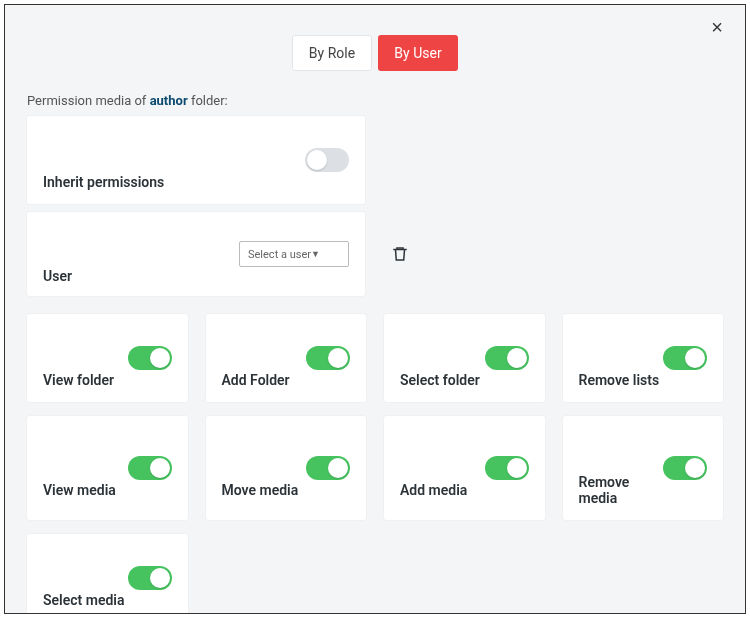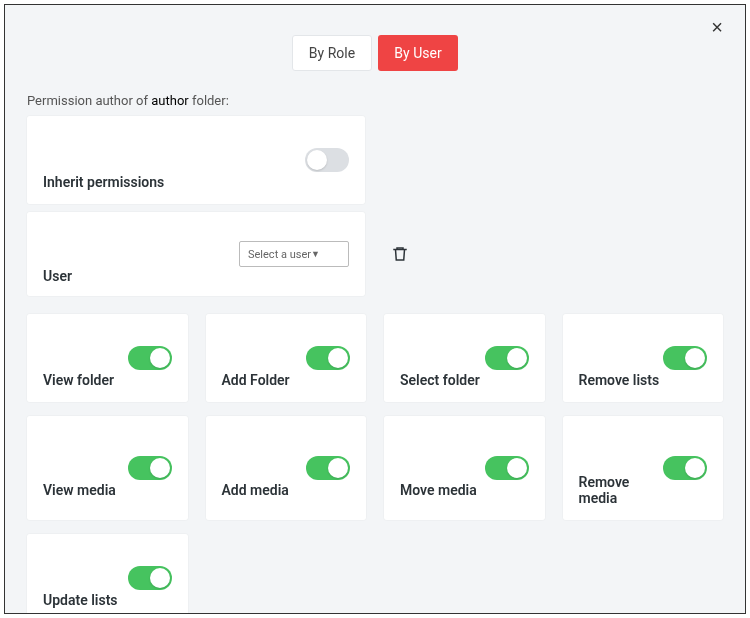--- a/index.html
+++ b/index.html
@@ -71,22 +71,22 @@
     background: #ef4444;
     color: #fff;
   }
 
   .intro {
     font-size: 13px;
     color: #555;
     margin-bottom: 8px;
   }
   .intro .folder-link {
-    color: #000000;
-    font-weight: 400;
+    color: #0c4a6e;
+    font-weight: 700;
     cursor: pointer;
   }
 
   .card {
     background: #fff;
     border-radius: 3px;
     padding: 14px 16px;
     display: flex;
     align-items: center;
     justify-content: space-between;
@@ -209,21 +209,21 @@
   <div class="scroll-inner">
 
     <button class="close-btn">×</button>
 
     <div class="tab-row">
       <div class="tab inactive">By Role</div>
       <div class="tab active">By User</div>
     </div>
 
     <div class="intro">
-      <span>Permission author of </span><span class="folder-link">author</span><span> folder:</span>
+      <span>Permission media of </span><span class="folder-link">author</span><span> folder:</span>
     </div>
 
     <div class="card inherit-card">
       <span class="label">Inherit permissions</span>
       <span class="toggle off">
         <span class="knob"></span>
       </span>
     </div>
 
     <div class="user-row">
@@ -269,39 +269,39 @@
             <span class="knob"></span>
           </span>
         </div>
         <div class="card perm-card">
           <span class="label">View media</span>
           <span class="toggle on">
             <span class="knob"></span>
           </span>
         </div>
         <div class="card perm-card">
+          <span class="label">Move media</span>
+          <span class="toggle on">
+            <span class="knob"></span>
+          </span>
+        </div>
+        <div class="card perm-card">
           <span class="label">Add media</span>
           <span class="toggle on">
             <span class="knob"></span>
           </span>
         </div>
         <div class="card perm-card">
-          <span class="label">Move media</span>
-          <span class="toggle on">
-            <span class="knob"></span>
-          </span>
-        </div>
-        <div class="card perm-card">
           <span class="label">Remove media</span>
           <span class="toggle on">
             <span class="knob"></span>
           </span>
         </div>
         <div class="card perm-card">
-          <span class="label">Update lists</span>
+          <span class="label">Select media</span>
           <span class="toggle on">
             <span class="knob"></span>
           </span>
         </div>
       </div>
 
     <hr class="divider">
 
     <button class="add-user-btn">
       <span>Add User</span>

